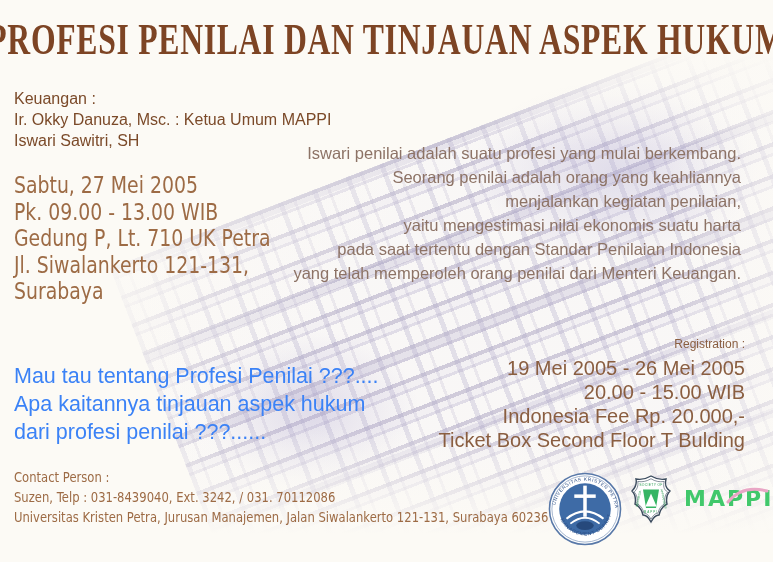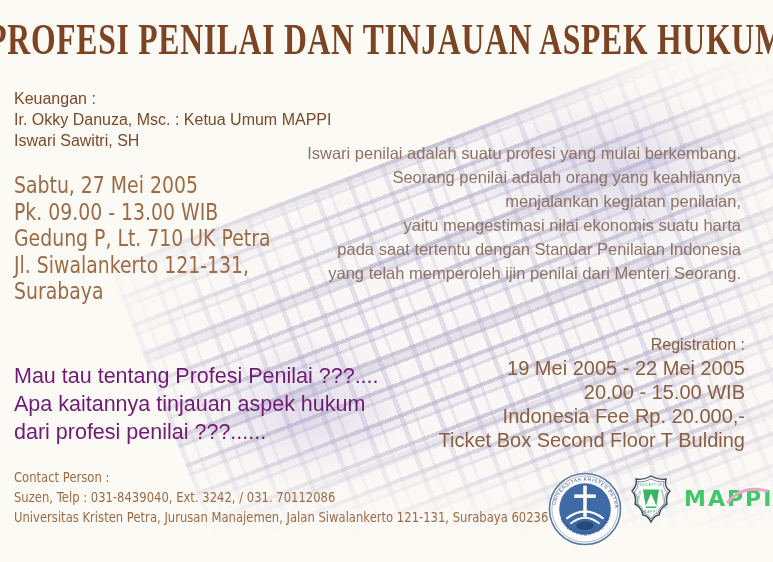--- a/index.html
+++ b/index.html
@@ -38,24 +38,24 @@
 
   #speakers{left:14px;top:88px;color:#7b4a29;font-size:16px;line-height:21px;}
 
   #event-details{left:14px;top:172px;color:#9d6b45;font-size:23px;line-height:26.5px;
     font-family:"DejaVu Sans",sans-serif;transform:scaleX(.82);transform-origin:left top;
     white-space:nowrap;}
 
   #description{right:32px;top:141px;text-align:right;color:#8d7366;font-size:16.5px;
     line-height:24px;white-space:nowrap;}
 
-  #teaser{left:14px;top:362px;color:#701a75;font-size:21.5px;line-height:28px;white-space:nowrap;}
+  #teaser{left:14px;top:362px;color:#3b82f6;font-size:21.5px;line-height:28px;white-space:nowrap;}
 
   #registration{right:28px;top:333px;text-align:right;color:#8a5e40;white-space:nowrap;}
-  #registration .reg-heading{font-size:16px;line-height:23px;}
+  #registration .reg-heading{font-size:12px;line-height:23px;}
   #registration .line{font-size:20px;line-height:24px;}
 
   #contact{left:14px;top:467px;color:#9d6b45;font-size:14.5px;line-height:20px;
     font-family:"DejaVu Sans",sans-serif;transform:scaleX(.80);transform-origin:left top;
     white-space:nowrap;}
 
   
   #petra-logo{left:548px;top:472px;}
   #mappi-badge{left:629px;top:475px;}
   #mappi-wordmark{left:684px;top:486px;color:#41c86b;font-weight:bold;font-size:22px;
@@ -95,32 +95,32 @@
     <div class="line">Jl. Siwalankerto 121-131,</div>
     <div class="line">Surabaya</div>
   </div>
 
   <div class="abs" id="description">
     <div class="line">Iswari penilai adalah suatu profesi yang mulai berkembang.</div>
     <div class="line">Seorang penilai adalah orang yang keahliannya</div>
     <div class="line">menjalankan kegiatan penilaian,</div>
     <div class="line">yaitu mengestimasi nilai ekonomis suatu harta</div>
     <div class="line">pada saat tertentu dengan Standar Penilaian Indonesia</div>
-    <div class="line">yang telah memperoleh ijin penilai dari Menteri Seorang.</div>
+    <div class="line">yang telah memperoleh orang penilai dari Menteri Keuangan.</div>
   </div>
 
   <div class="abs" id="teaser">
     <div class="line">Mau tau tentang Profesi Penilai ???....</div>
     <div class="line">Apa kaitannya tinjauan aspek hukum</div>
     <div class="line">dari profesi penilai ???......</div>
   </div>
 
   <div class="abs" id="registration">
     <div class="reg-heading">Registration :</div>
-    <div class="line">19 Mei 2005 - 22 Mei 2005</div>
+    <div class="line">19 Mei 2005 - 26 Mei 2005</div>
     <div class="line">20.00 - 15.00 WIB</div>
     <div class="line">Indonesia Fee Rp. 20.000,-</div>
     <div class="line">Ticket Box Second Floor T Bulding</div>
   </div>
 
   <div class="abs" id="contact">
     <div class="line">Contact Person :</div>
     <div class="line">Suzen, Telp : 031-8439040, Ext. 3242, / 031. 70112086</div>
     <div class="line">Universitas Kristen Petra, Jurusan Manajemen, Jalan Siwalankerto 121-131, Surabaya 60236</div>
   </div>

